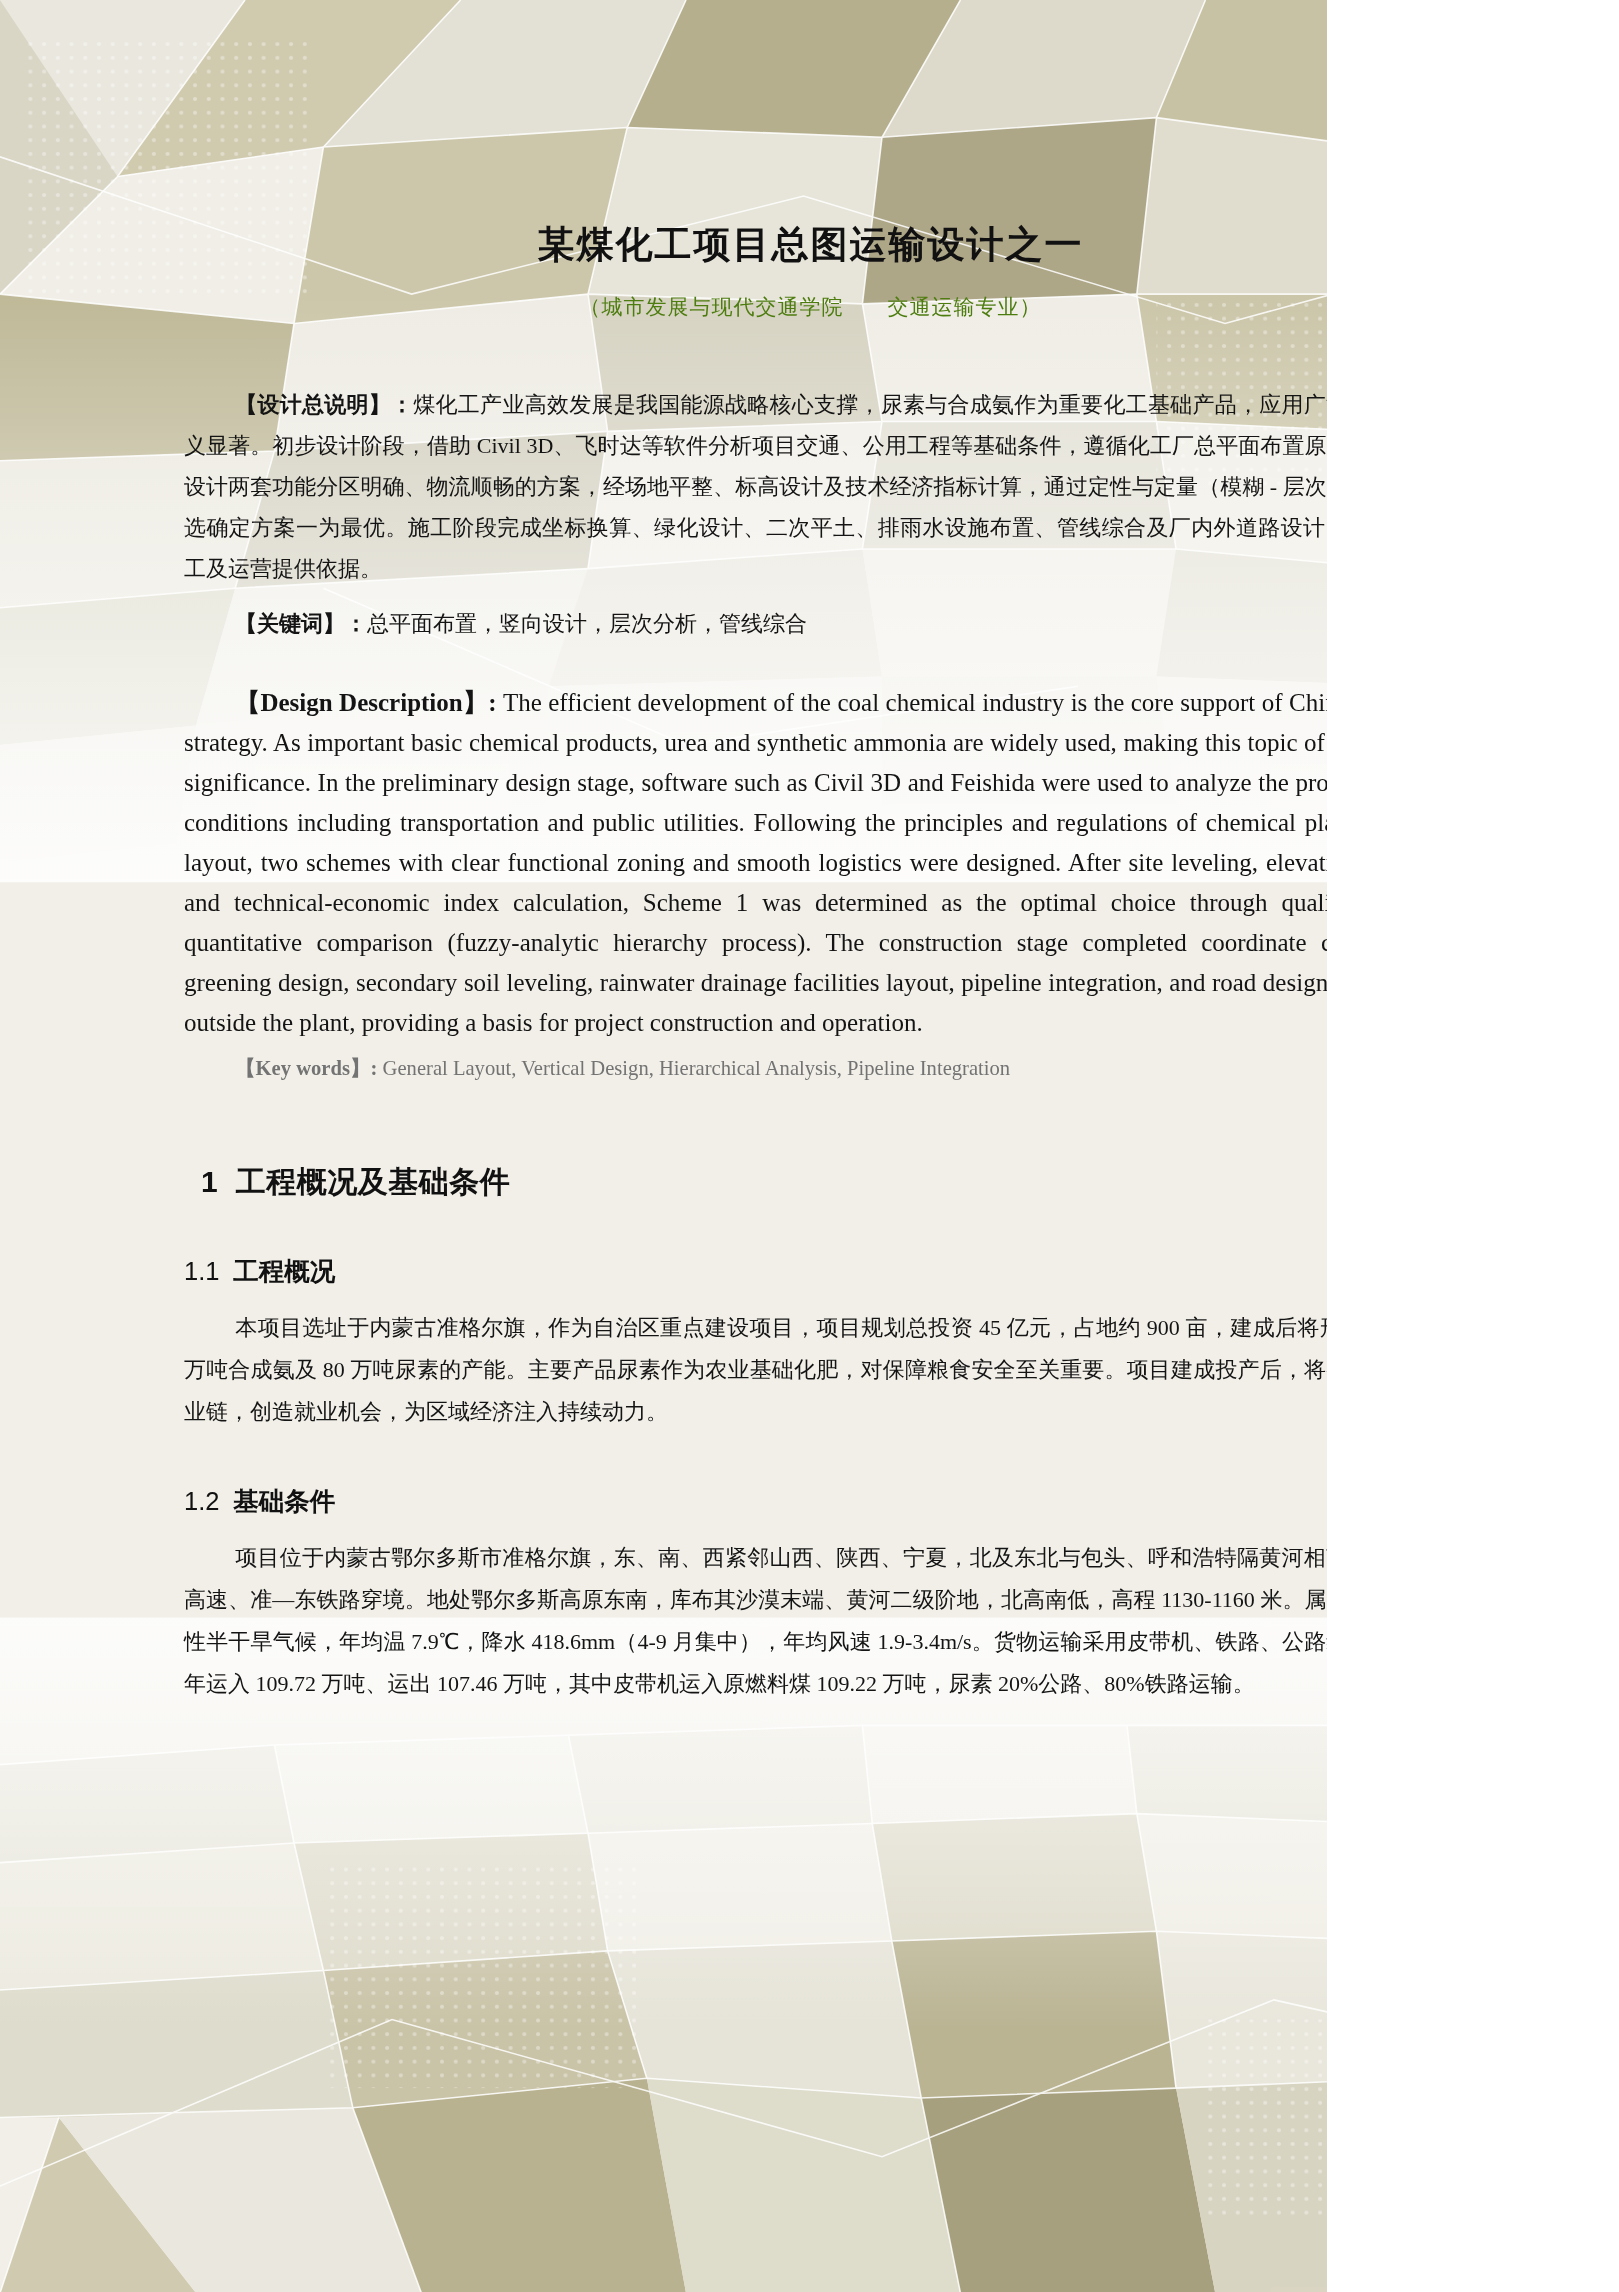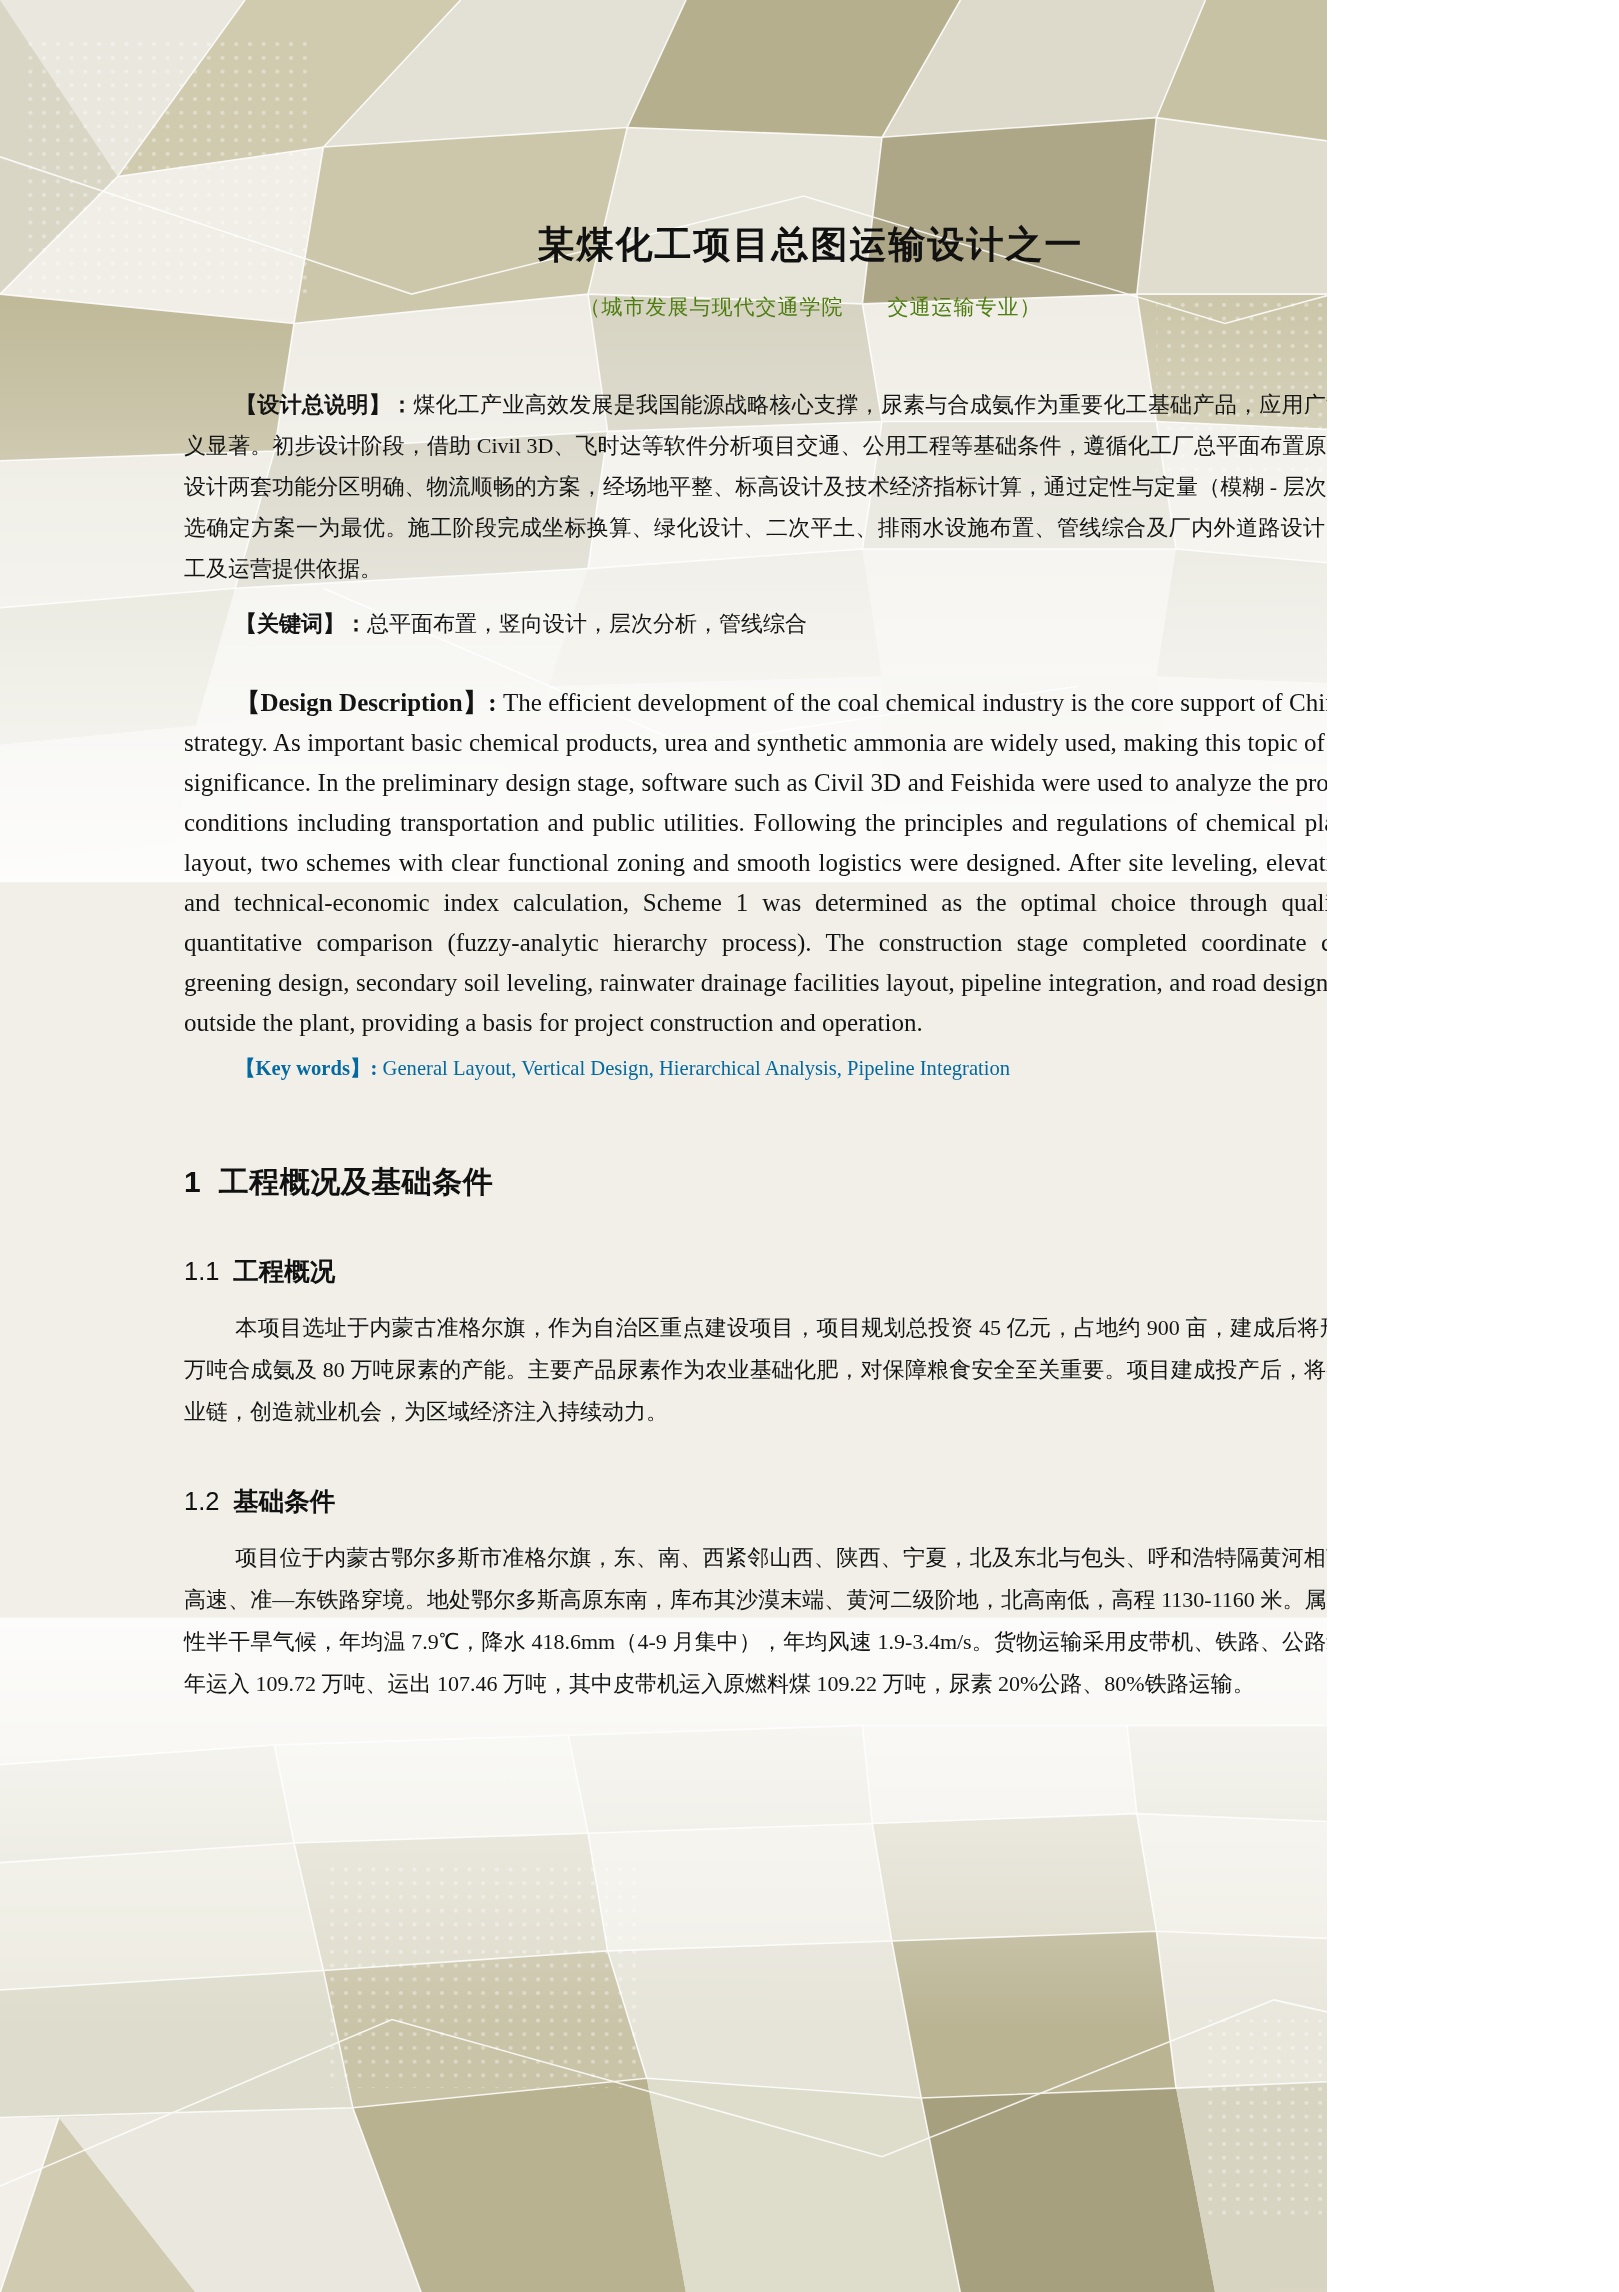--- a/index.html
+++ b/index.html
@@ -98,26 +98,26 @@
     line-height: 40px;
     text-align: justify;
     color: #141414;
     font-family: "Liberation Serif", serif;
   }
   p.en .ind { display: inline-block; width: 51px; }
   p.kw-en {
     margin: 5.9px 0 0 0;
     font-size: 20.6px;
     line-height: 40px;
-    color: #0369a1;
+    color: #737373;
   }
   p.kw-en .ind { display: inline-block; width: 51px; }
 
   h1.sec {
-    margin: 74px 0 0 0;
+    margin: 74px 0 0 17px;
     font-size: 30px;
     font-weight: bold;
     font-family: "Liberation Sans", sans-serif;
     color: #111;
     letter-spacing: 0.5px;
   }
   h1.sec .num { display: inline-block; margin-right: 17.6px; }
 
   h2.sub {
     margin: 51px 0 0 0;

